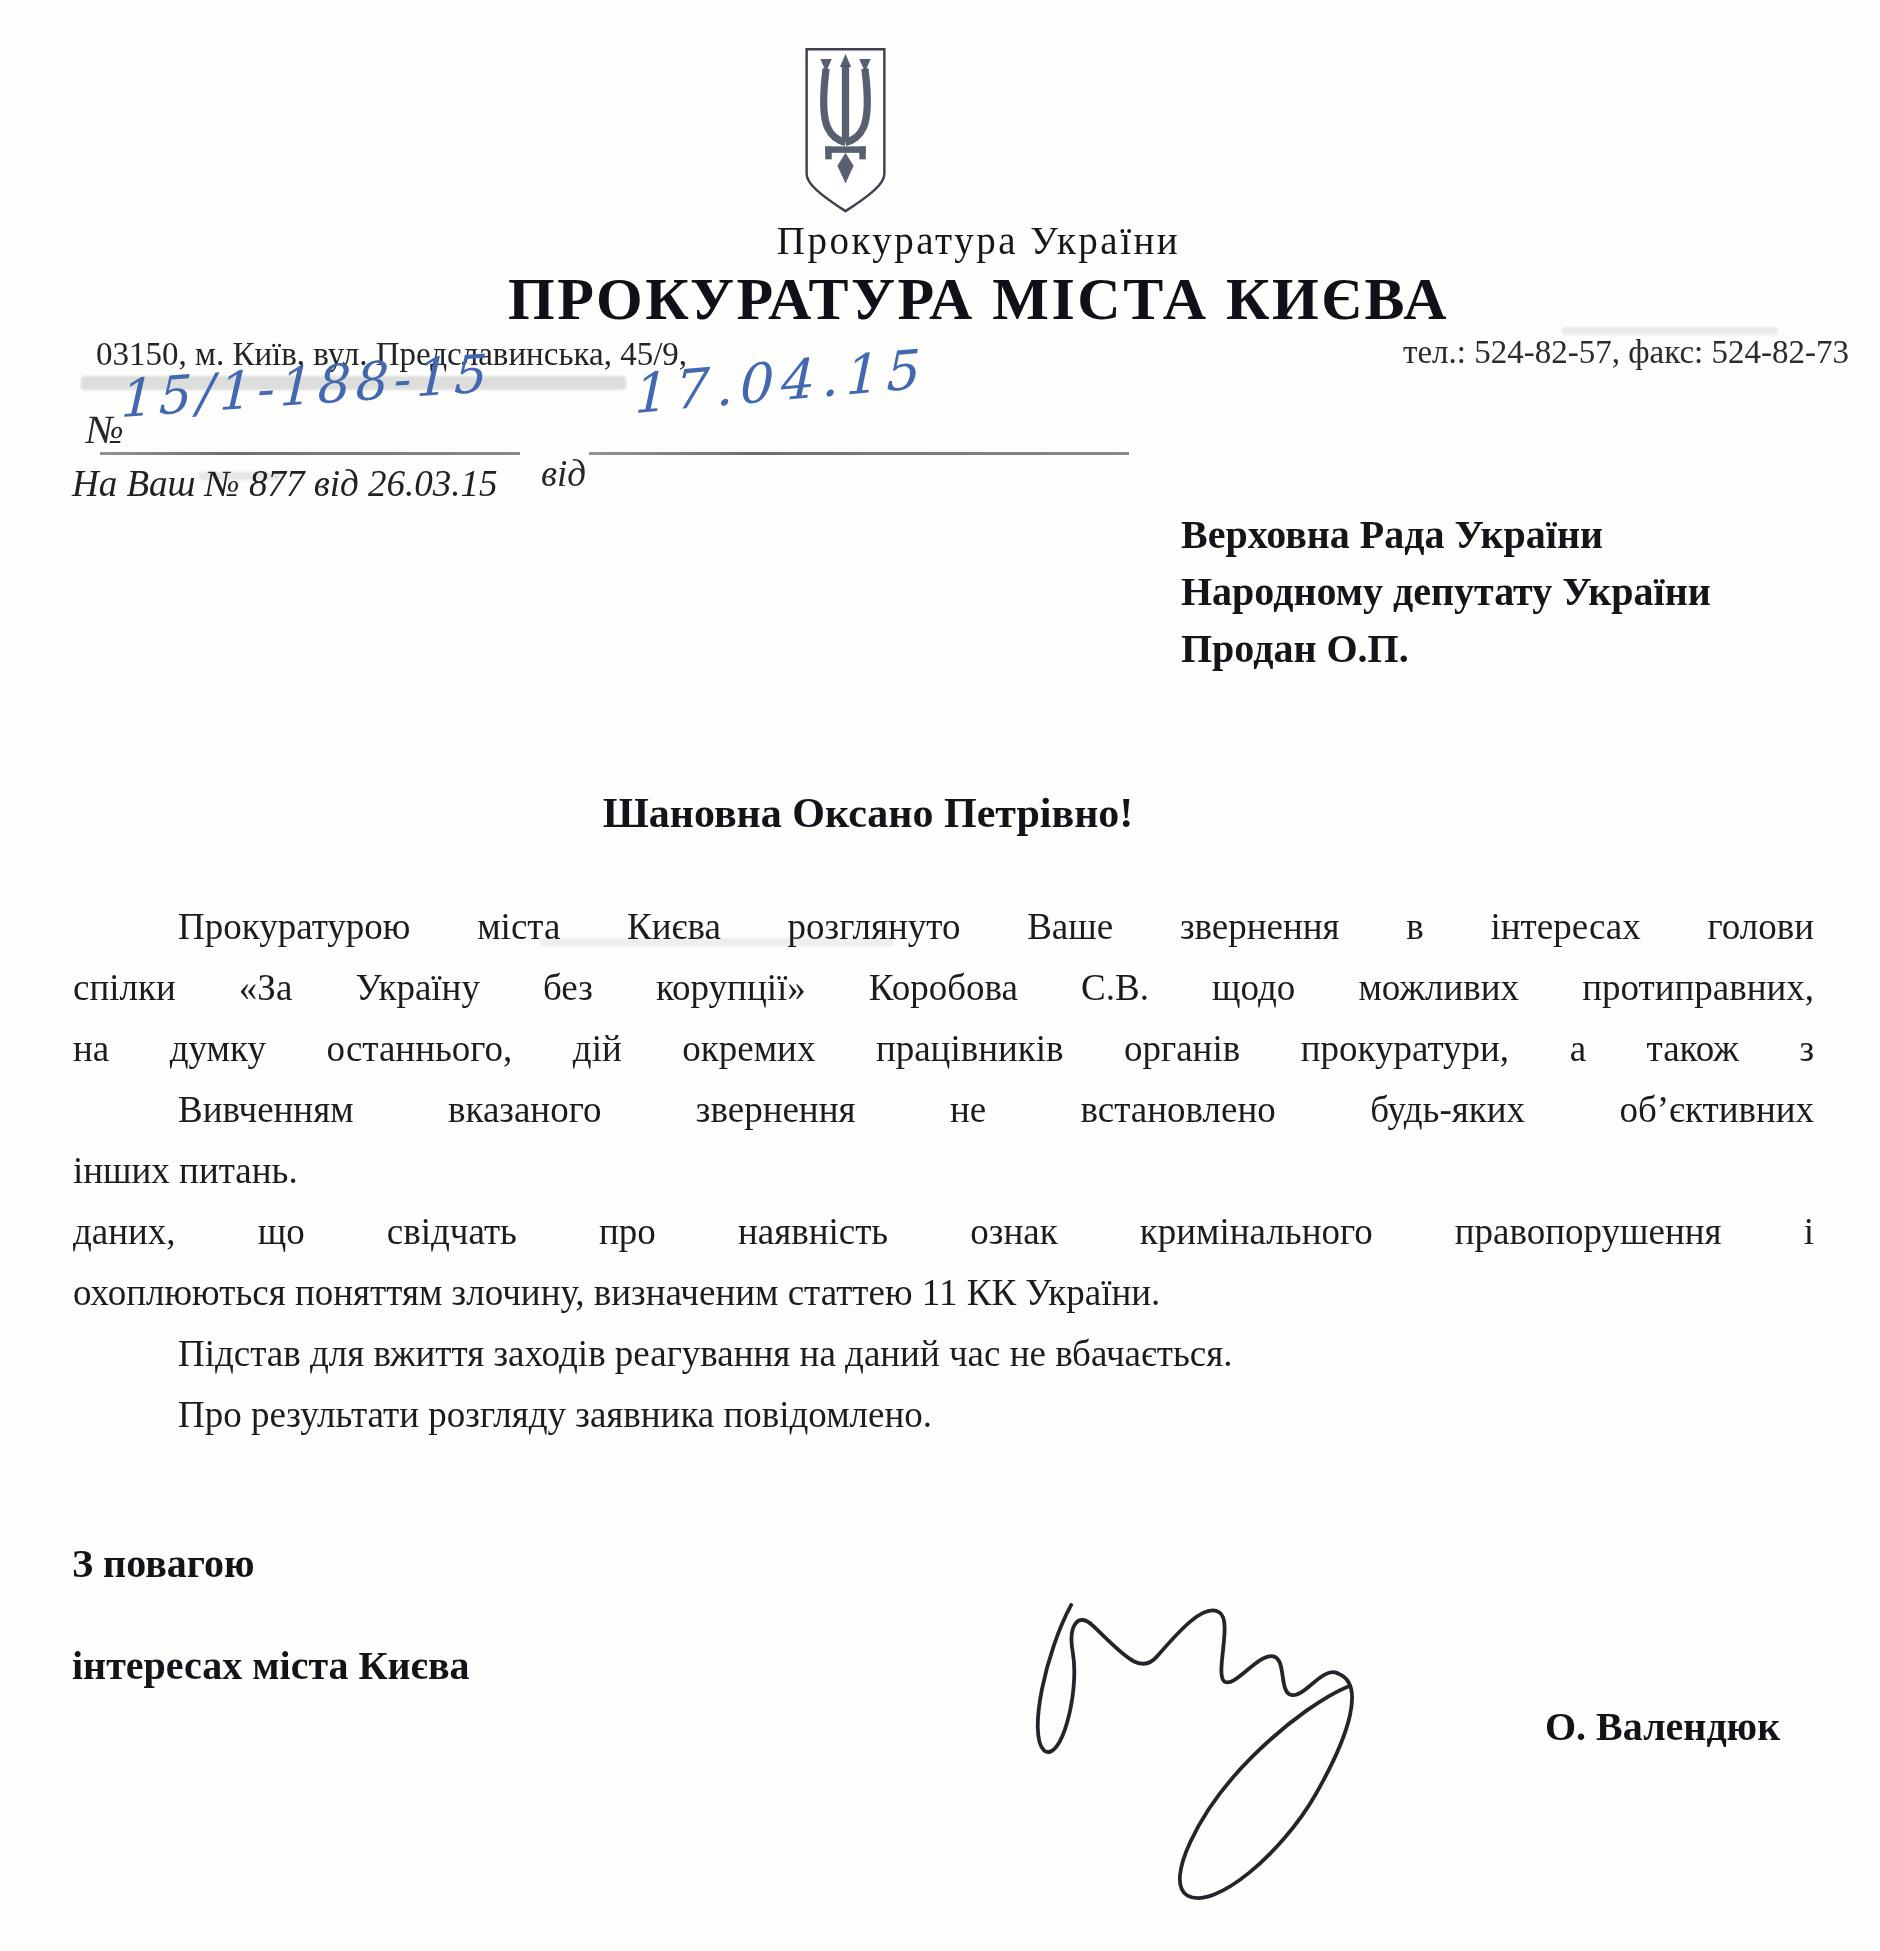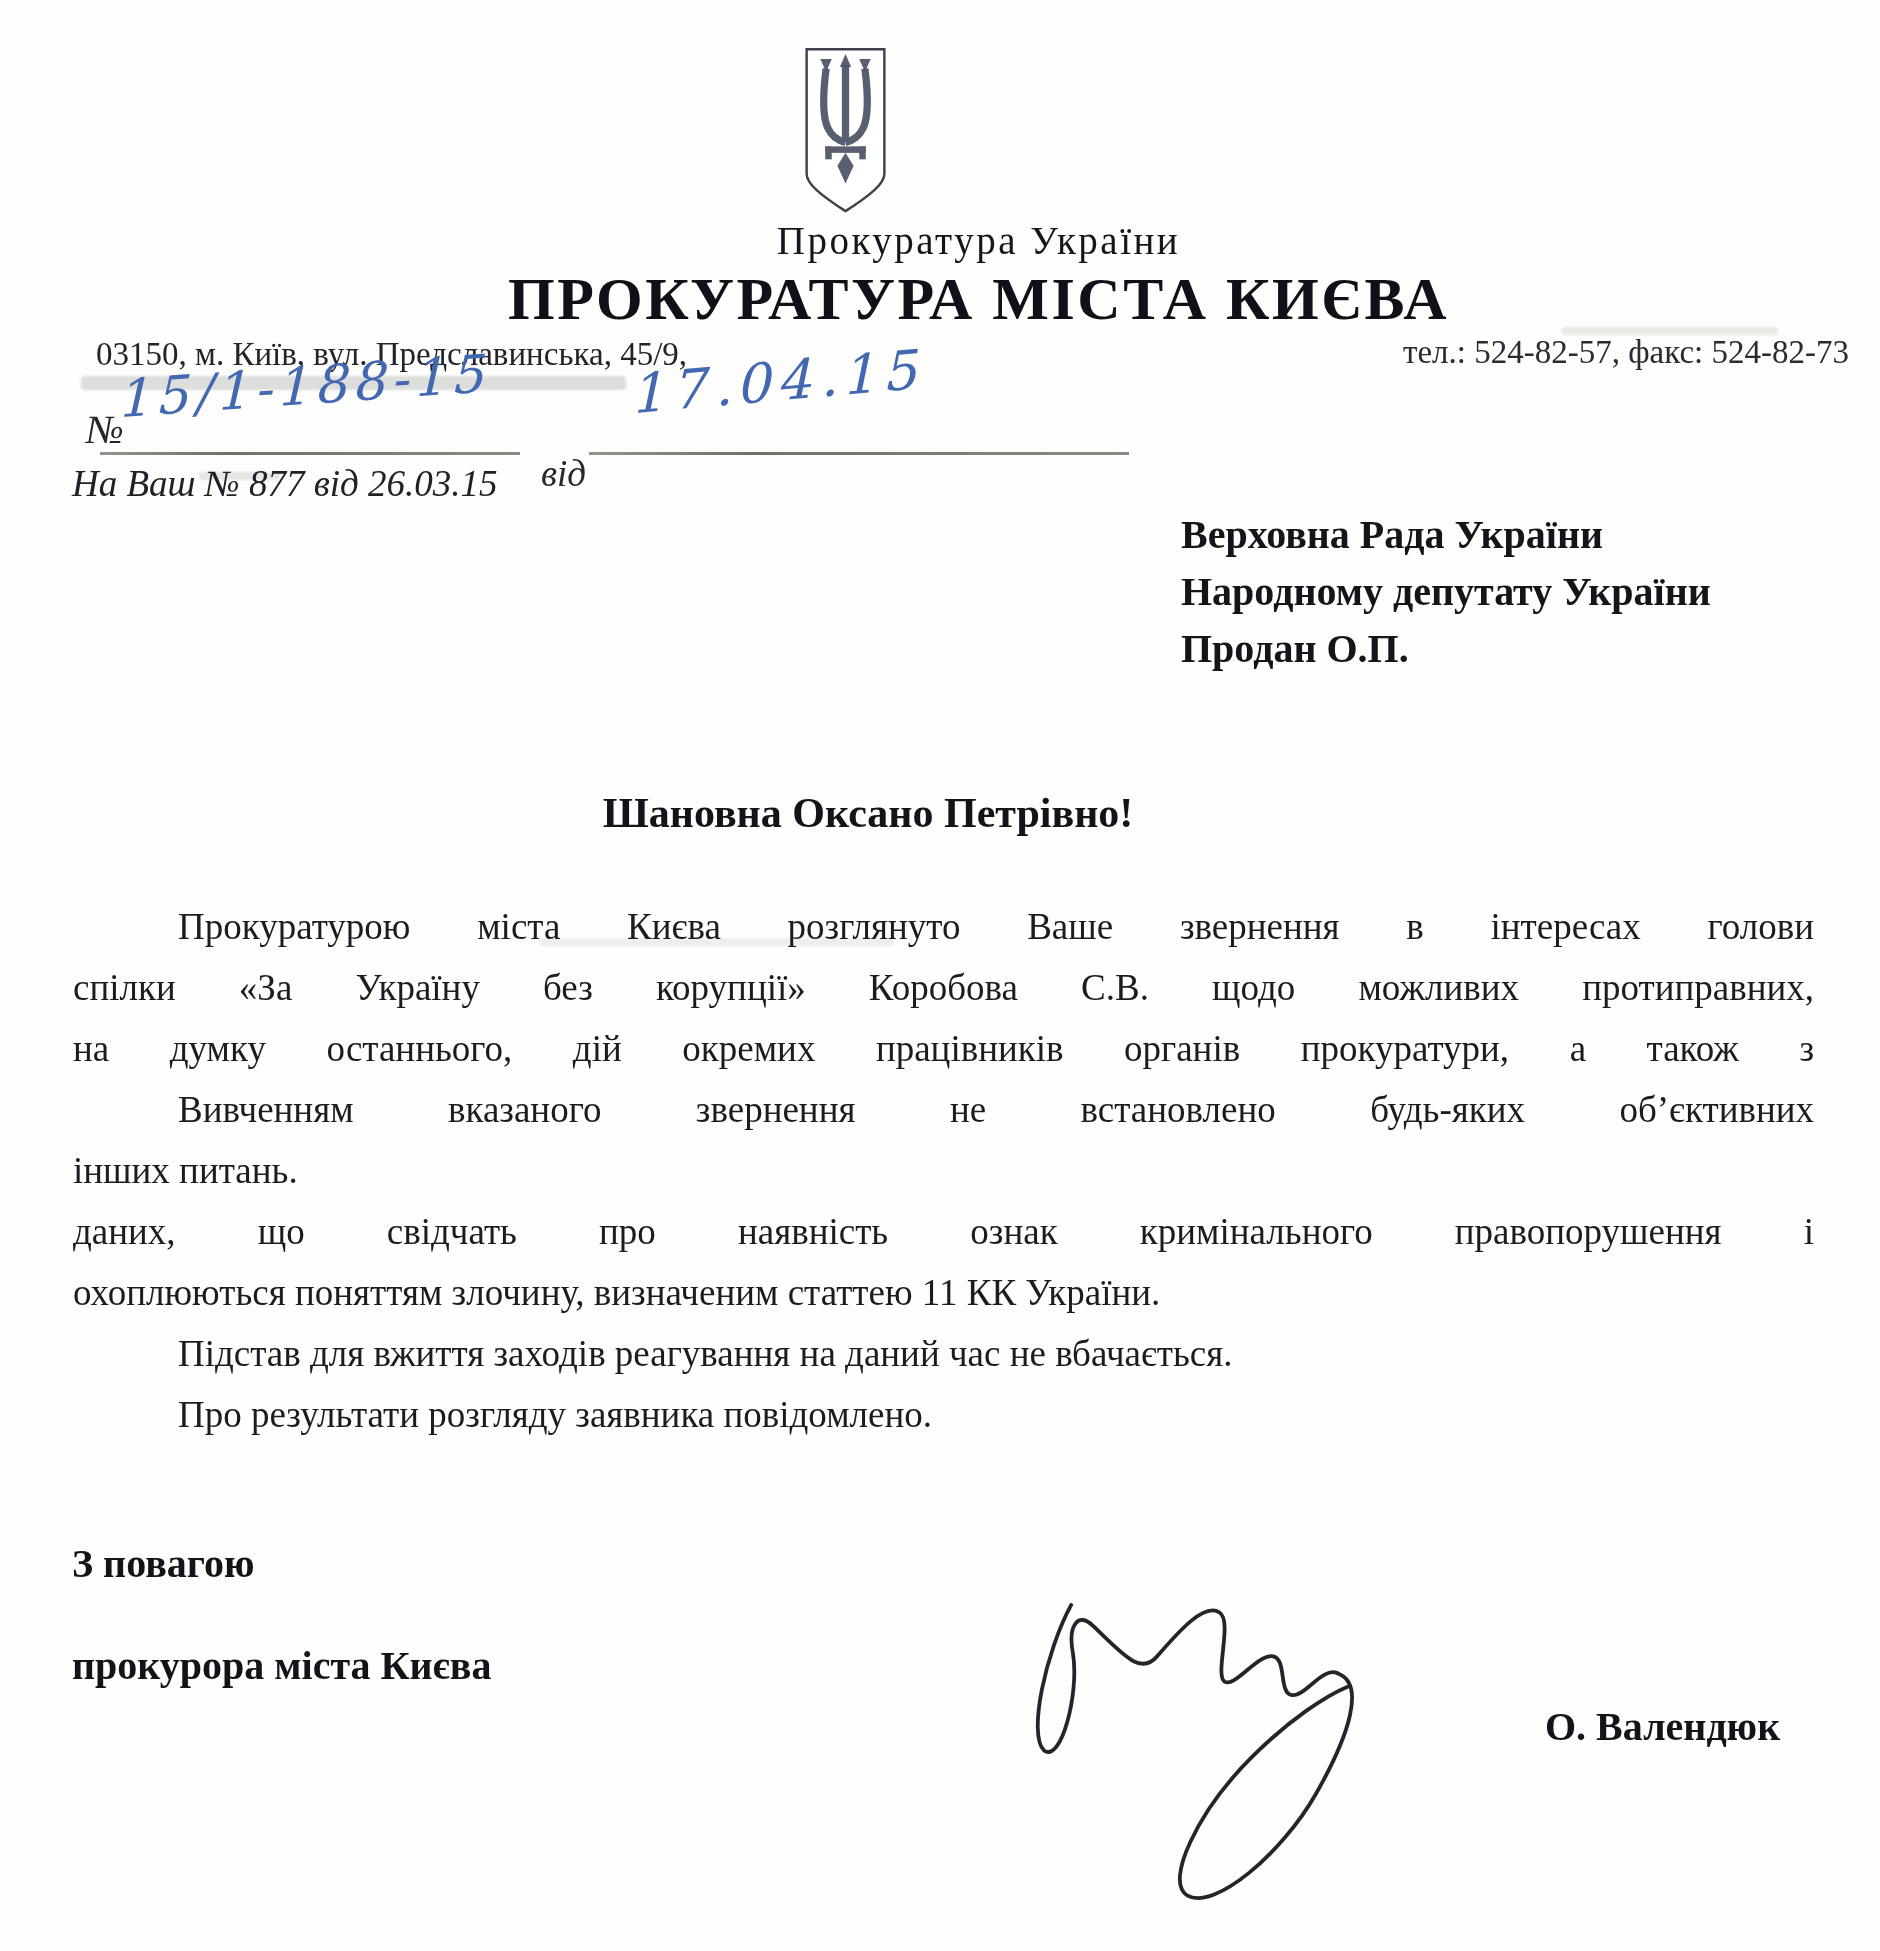--- a/index.html
+++ b/index.html
@@ -129,21 +129,21 @@
     <div class="bline fill indent">Вивченням вказаного звернення не встановлено будь-яких об’єктивних</div>
     <div class="bline">інших питань.</div>
     <div class="bline fill">даних, що свідчать про наявність ознак кримінального правопорушення і</div>
     <div class="bline">охоплюються поняттям злочину, визначеним статтею 11 КК України.</div>
     <div class="bline indent">Підстав для вжиття заходів реагування на даний час не вбачається.</div>
     <div class="bline indent">Про результати розгляду заявника повідомлено.</div>
   </div>
 
   <div class="closing">З повагою</div>
   <div class="position">
-    <div>прокурора міста Києва</div>
+    <div>інтересах міста Києва</div>
   </div>
 
   <div class="signature">
     <svg viewBox="0 0 700 432" width="590" height="364" xmlns="http://www.w3.org/2000/svg">
       <g fill="none" stroke="#23252a" stroke-width="4.5" stroke-linecap="round" stroke-linejoin="round">
         <path d="M120,45 C90,100 68,200 88,218 C108,232 130,150 122,102
                  C116,70 128,52 146,70 C180,102 202,130 222,106
                  C248,76 278,42 296,54 C312,64 290,128 302,136
                  C314,144 342,102 360,106 C376,110 366,150 382,152
                  C398,154 418,118 436,126"></path>

